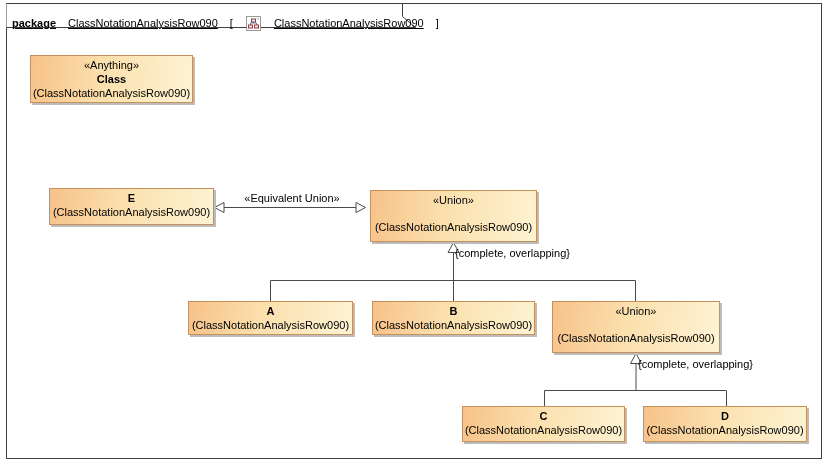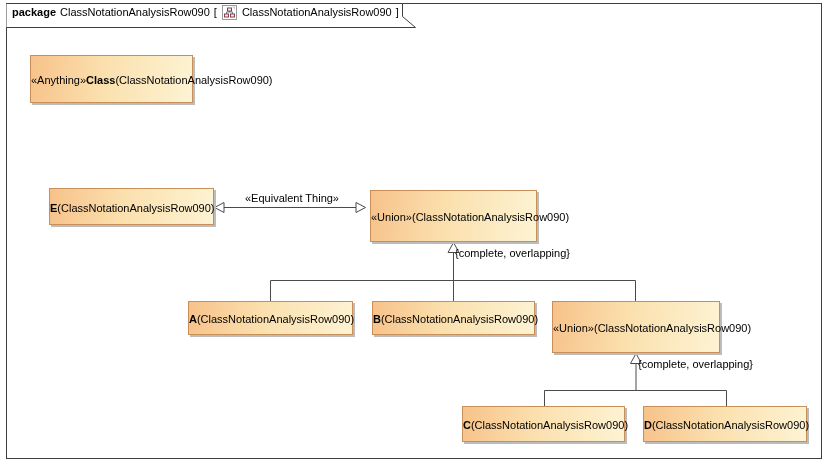--- a/index.html
+++ b/index.html
@@ -4,31 +4,31 @@
 <style>
   html,body{margin:0;padding:0;}
   body{
     width:833px;height:466px;position:relative;background:#ffffff;
     font-family:"Liberation Sans","DejaVu Sans",sans-serif;
     font-size:11px;color:#000;overflow:hidden;
     -webkit-font-smoothing:none;
   }
   svg.layer{position:absolute;left:0;top:0;}
   .frame-header{
-    position:absolute;left:12px;top:4px;height:16px;
-    display:flex;align-items:center;gap:4px;white-space:nowrap;
+    position:absolute;left:12px;top:15px;height:16px;
+    display:flex;align-items:center;gap:12px;white-space:nowrap;text-decoration:underline;
   }
   .kw{font-weight:bold;}
   .diagicon{display:inline-block;margin:0 1px;}
   .uml-box{
     position:absolute;box-sizing:border-box;
     border:1px solid #c79059;
     background:linear-gradient(97deg,#f7c28a 0%,#fbe0ae 45%,#fdf3d3 100%);
     box-shadow:2px 2px 0 #bcbcbc;
-    display:flex;flex-direction:row;align-items:center;
+    display:flex;flex-direction:column;align-items:center;
     padding-top:2px;line-height:14px;text-align:center;
   }
   .uml-box .nm{font-weight:bold;}
   .uml-box .spacer{height:13px;}
   .edge-label{position:absolute;white-space:nowrap;line-height:13px;}
   .lbl-center{text-align:center;}
 </style>
 </head>
 <body>
 
@@ -117,17 +117,17 @@
 <div class="uml-box" style="left:462px;top:406px;width:163px;height:36px;">
   <span class="nm">C</span>
   <span>(ClassNotationAnalysisRow090)</span>
 </div>
 
 <div class="uml-box" style="left:643px;top:406px;width:164px;height:36px;">
   <span class="nm">D</span>
   <span>(ClassNotationAnalysisRow090)</span>
 </div>
 
-<div class="edge-label lbl-center" style="left:210px;top:192px;width:164px;">«Equivalent Thing»</div>
+<div class="edge-label lbl-center" style="left:210px;top:192px;width:164px;">«Equivalent Union»</div>
 
 <div class="edge-label" style="left:455px;top:247px;">{complete, overlapping}</div>
 
 <div class="edge-label" style="left:638px;top:358px;">{complete, overlapping}</div>
 
 </body></html>

